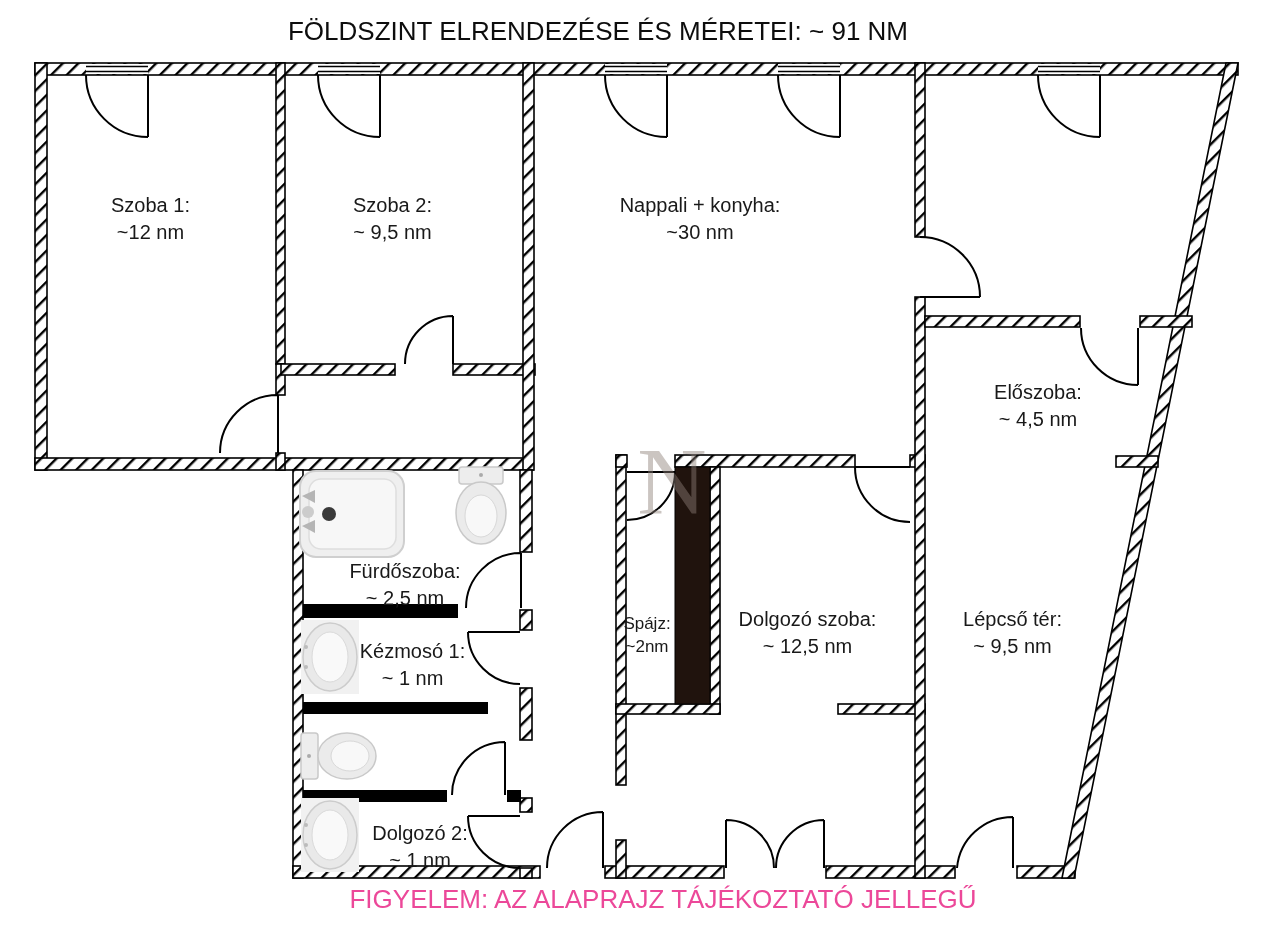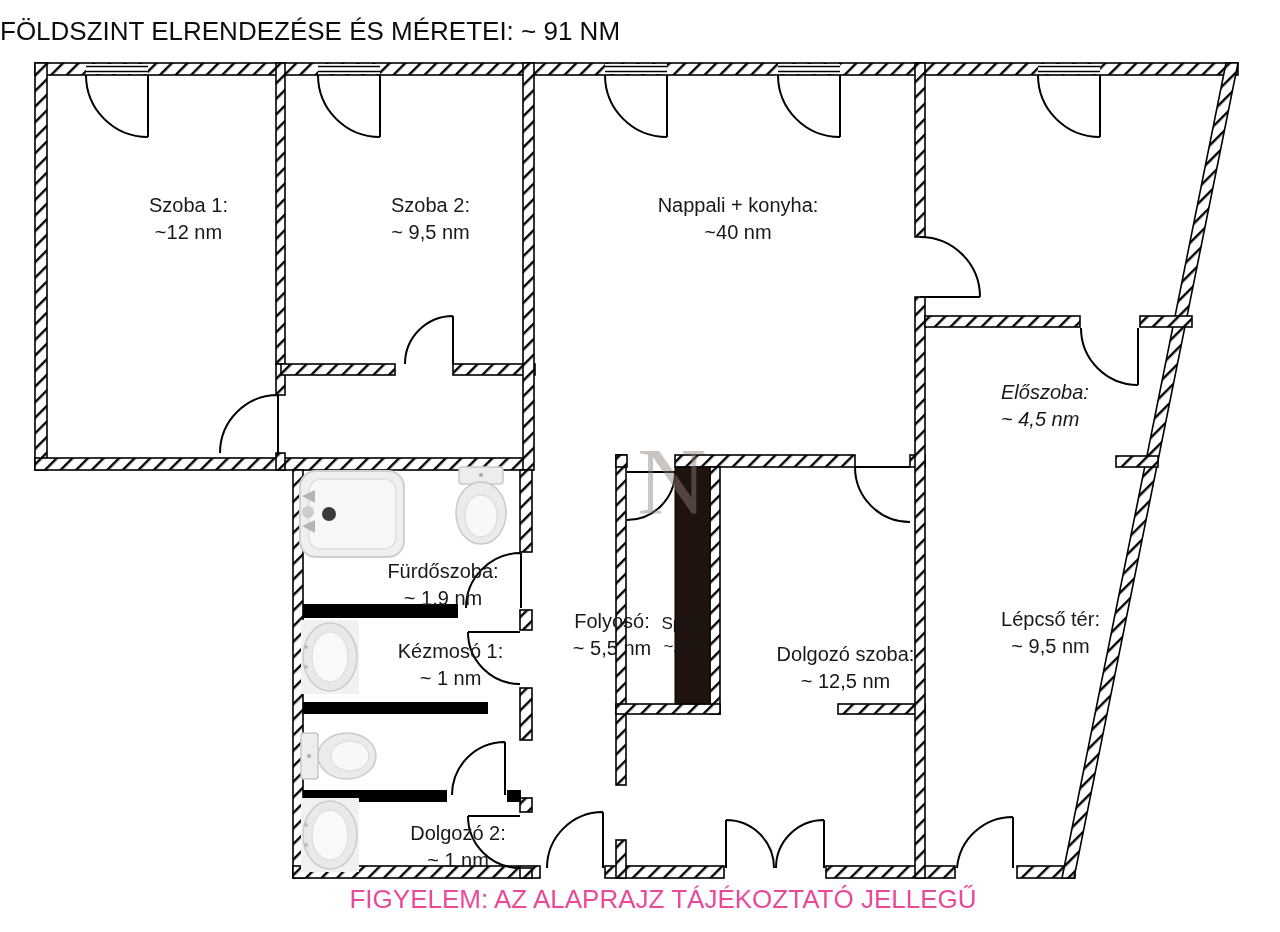--- a/index.html
+++ b/index.html
@@ -1,27 +1,27 @@
 <!DOCTYPE html>
 <html><head>
 <meta charset="utf-8">
 <style>
   html,body{margin:0;padding:0;background:#ffffff;}
   body{width:1280px;height:932px;overflow:hidden;position:relative;
        font-family:"Liberation Sans", sans-serif;color:#111;}
   .plan{position:absolute;left:0;top:0;width:1280px;height:932px;}
   svg{position:absolute;left:0;top:0;}
-  .title{position:absolute;left:0;top:16px;width:1196px;text-align:left;
+  .title{position:absolute;left:0;top:16px;width:1196px;text-align:center;
          font-size:26px;letter-spacing:0px;color:#0d0d0d;}
   .footer{position:absolute;left:46px;top:884px;width:1234px;text-align:center;
           font-size:26px;color:#ec4899;}
-  .label{position:absolute;text-align:center;font-size:20px;line-height:27px;color:#191919;margin-left:38px;}
+  .label{position:absolute;text-align:center;font-size:20px;line-height:27px;color:#191919;}
   .label span{display:block;}
   .label.small{font-size:17px;line-height:23px;}
-  .label.leftal{text-align:left;font-style:italic;}
+  .label.leftal{text-align:center;}
   .wm{position:absolute;left:612px;top:432px;width:120px;height:100px;
       font-family:"Liberation Serif", serif;font-size:96px;line-height:100px;
       text-align:center;color:#8d7f78;opacity:0.45;pointer-events:none;}
 </style>
 </head>
 <body>
 
 <div class="plan">
 
 <svg width="1280" height="932" viewBox="0 0 1280 932">
@@ -196,47 +196,43 @@
   <div class="label" style="left:48px;top:192px;width:205px">
     <span>Szoba 1:</span>
     <span>~12 nm</span>
   </div>
   <div class="label" style="left:290px;top:192px;width:205px">
     <span>Szoba 2:</span>
     <span>~ 9,5 nm</span>
   </div>
   <div class="label" style="left:565px;top:192px;width:270px">
     <span>Nappali + konyha:</span>
-    <span>~40 nm</span>
+    <span>~30 nm</span>
   </div>
   <div class="label leftal" style="left:963px;top:379px;width:150px">
     <span>Előszoba:</span>
     <span>~ 4,5 nm</span>
   </div>
   <div class="label" style="left:315px;top:558px;width:180px">
     <span>Fürdőszoba:</span>
-    <span>~ 1,9 nm</span>
+    <span>~ 2,5 nm</span>
   </div>
   <div class="label" style="left:325px;top:638px;width:175px">
     <span>Kézmosó 1:</span>
     <span>~ 1 nm</span>
   </div>
   <div class="label" style="left:330px;top:820px;width:180px">
     <span>Dolgozó 2:</span>
     <span>~ 1 nm</span>
   </div>
-  <div class="label" style="left:518px;top:608px;width:112px">
-    <span>Folyosó:</span>
-    <span>~ 5,5 nm</span>
-  </div>
   <div class="label small" style="left:619px;top:612px;width:56px">
     <span>Spájz:</span>
     <span>~2nm</span>
   </div>
-  <div class="label" style="left:700px;top:641px;width:215px">
+  <div class="label" style="left:700px;top:606px;width:215px">
     <span>Dolgozó szoba:</span>
     <span>~ 12,5 nm</span>
   </div>
   <div class="label" style="left:920px;top:606px;width:185px">
     <span>Lépcső tér:</span>
     <span>~ 9,5 nm</span>
   </div>
 
 </div>
 

